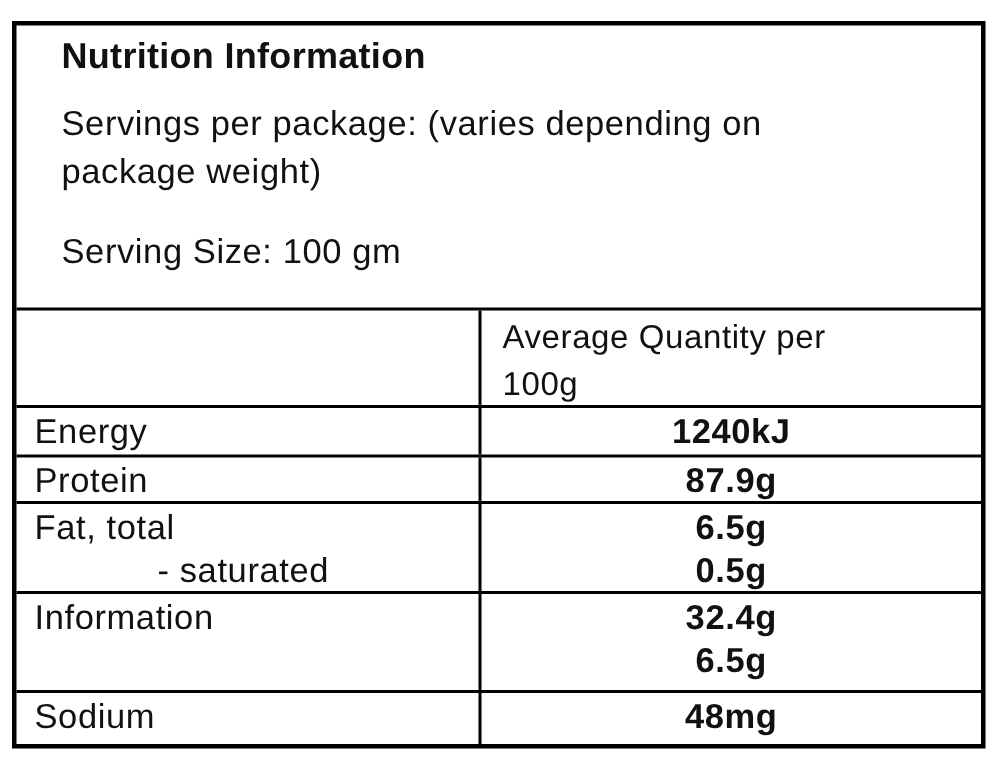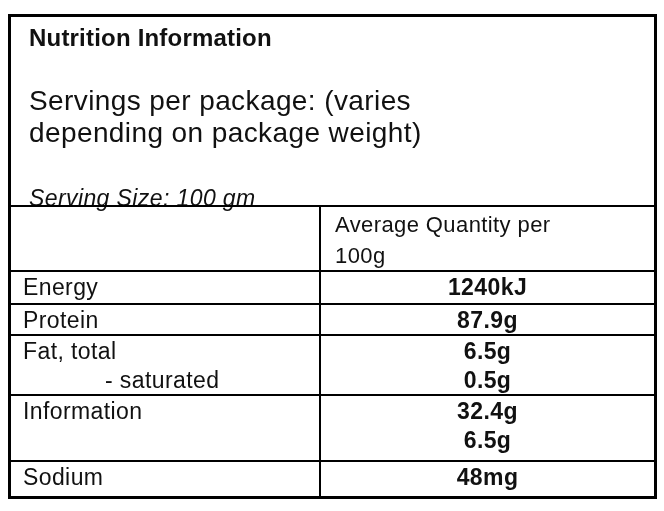--- a/index.html
+++ b/index.html
@@ -25,42 +25,41 @@
     height: 485px;
     border: 3px solid #000000;
     display: flex;
     flex-direction: column;
     background: #ffffff;
   }
 
   
   .intro {
     height: 188px;
-    padding: 5px 16px 0 18px;
+    padding: 5px 16px 0 30px;
     flex: 0 0 auto;
   }
   .title {
     font-size: 24px;
     font-weight: bold;
     line-height: 31px;
     letter-spacing: 0.2px;
   }
   .servings {
-    margin-top: 32px;
-    font-size: 28px;
+    margin-top: 13px;
+    font-size: 23px;
     line-height: 32px;
     letter-spacing: 0.4px;
     max-width: 505px;
   }
   .serving-size {
-    margin-top: 34px;
+    margin-top: 22px;
     font-size: 23px;
     line-height: 30px;
     letter-spacing: 0.4px;
-    font-style: italic;
   }
 
   
   .header-row, .group {
     display: grid;
     grid-template-columns: 308px 1fr;
     border-top: 2px solid #000000;
     flex: 0 0 auto;
   }
   .header-row { height: 65px; }

